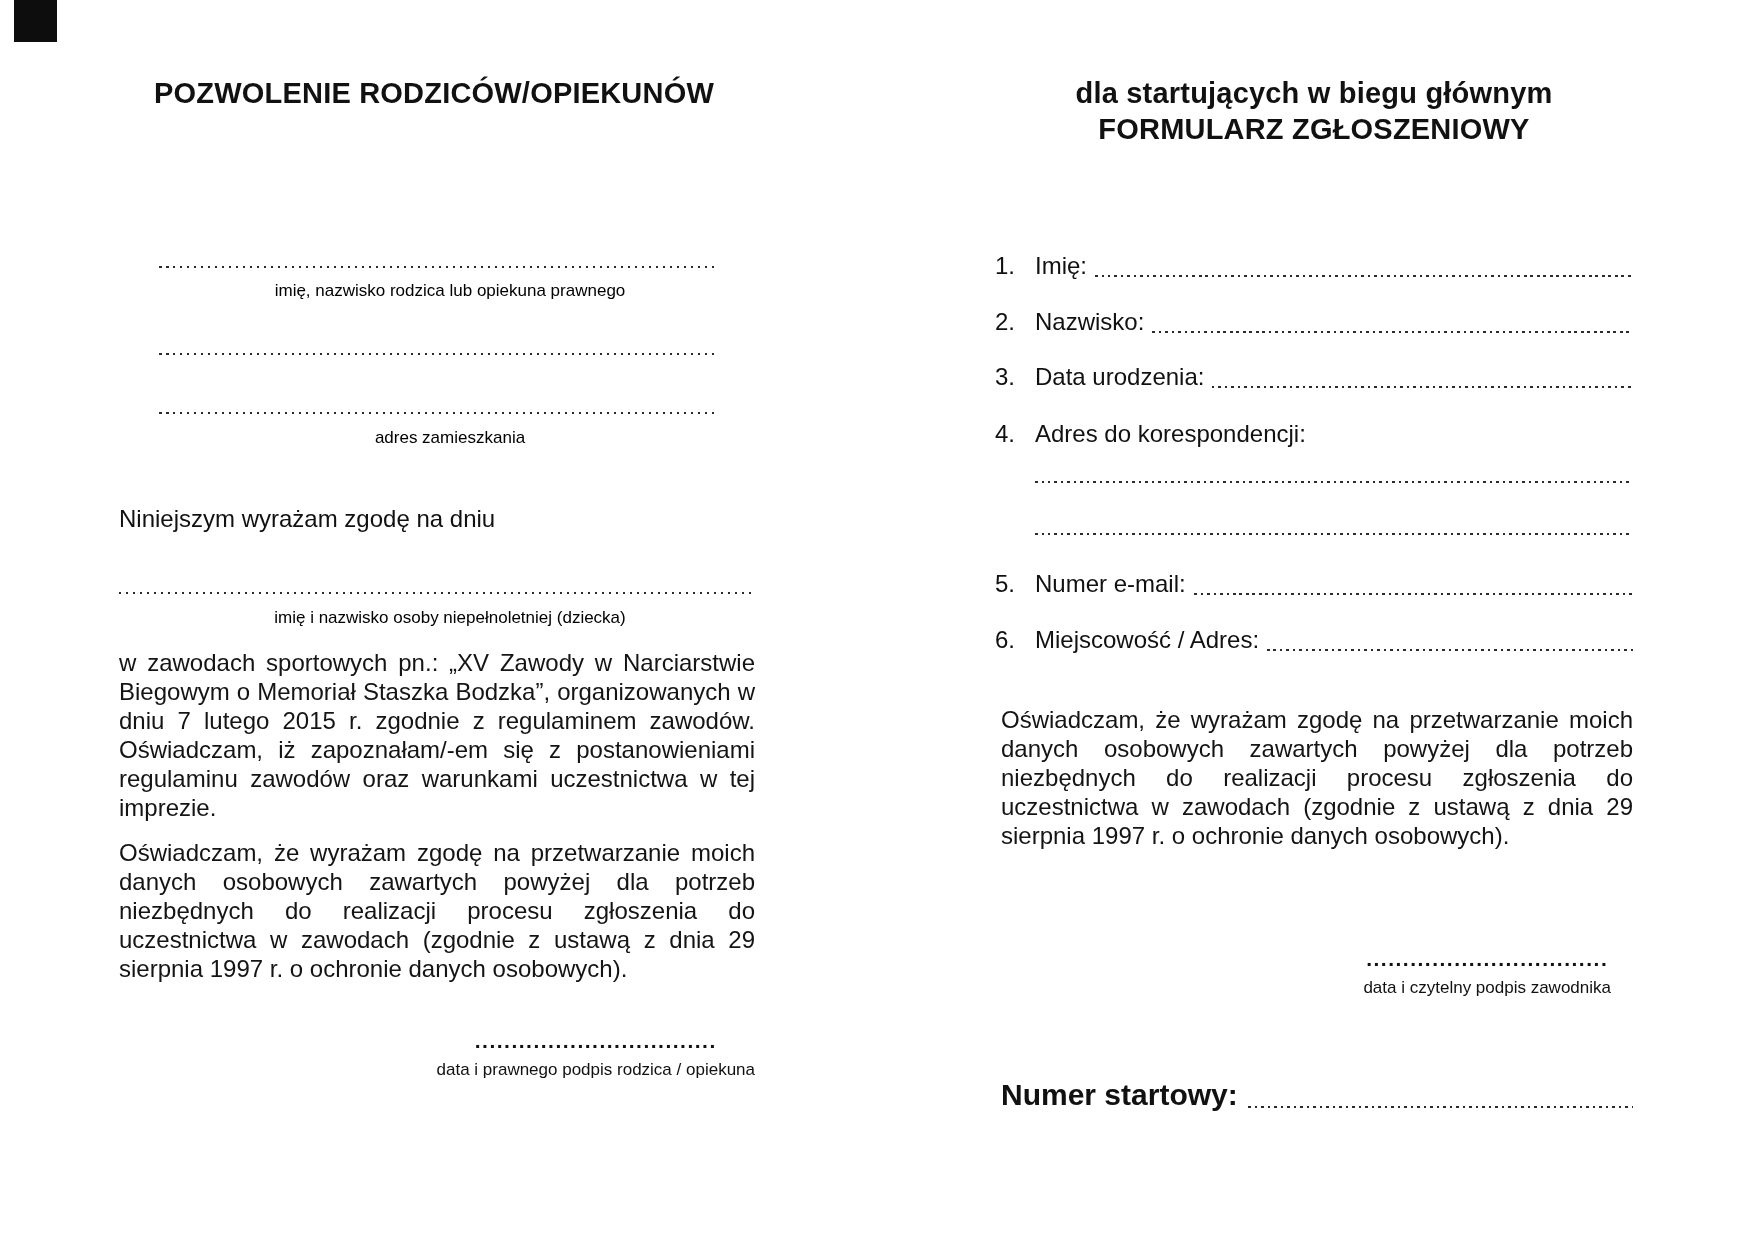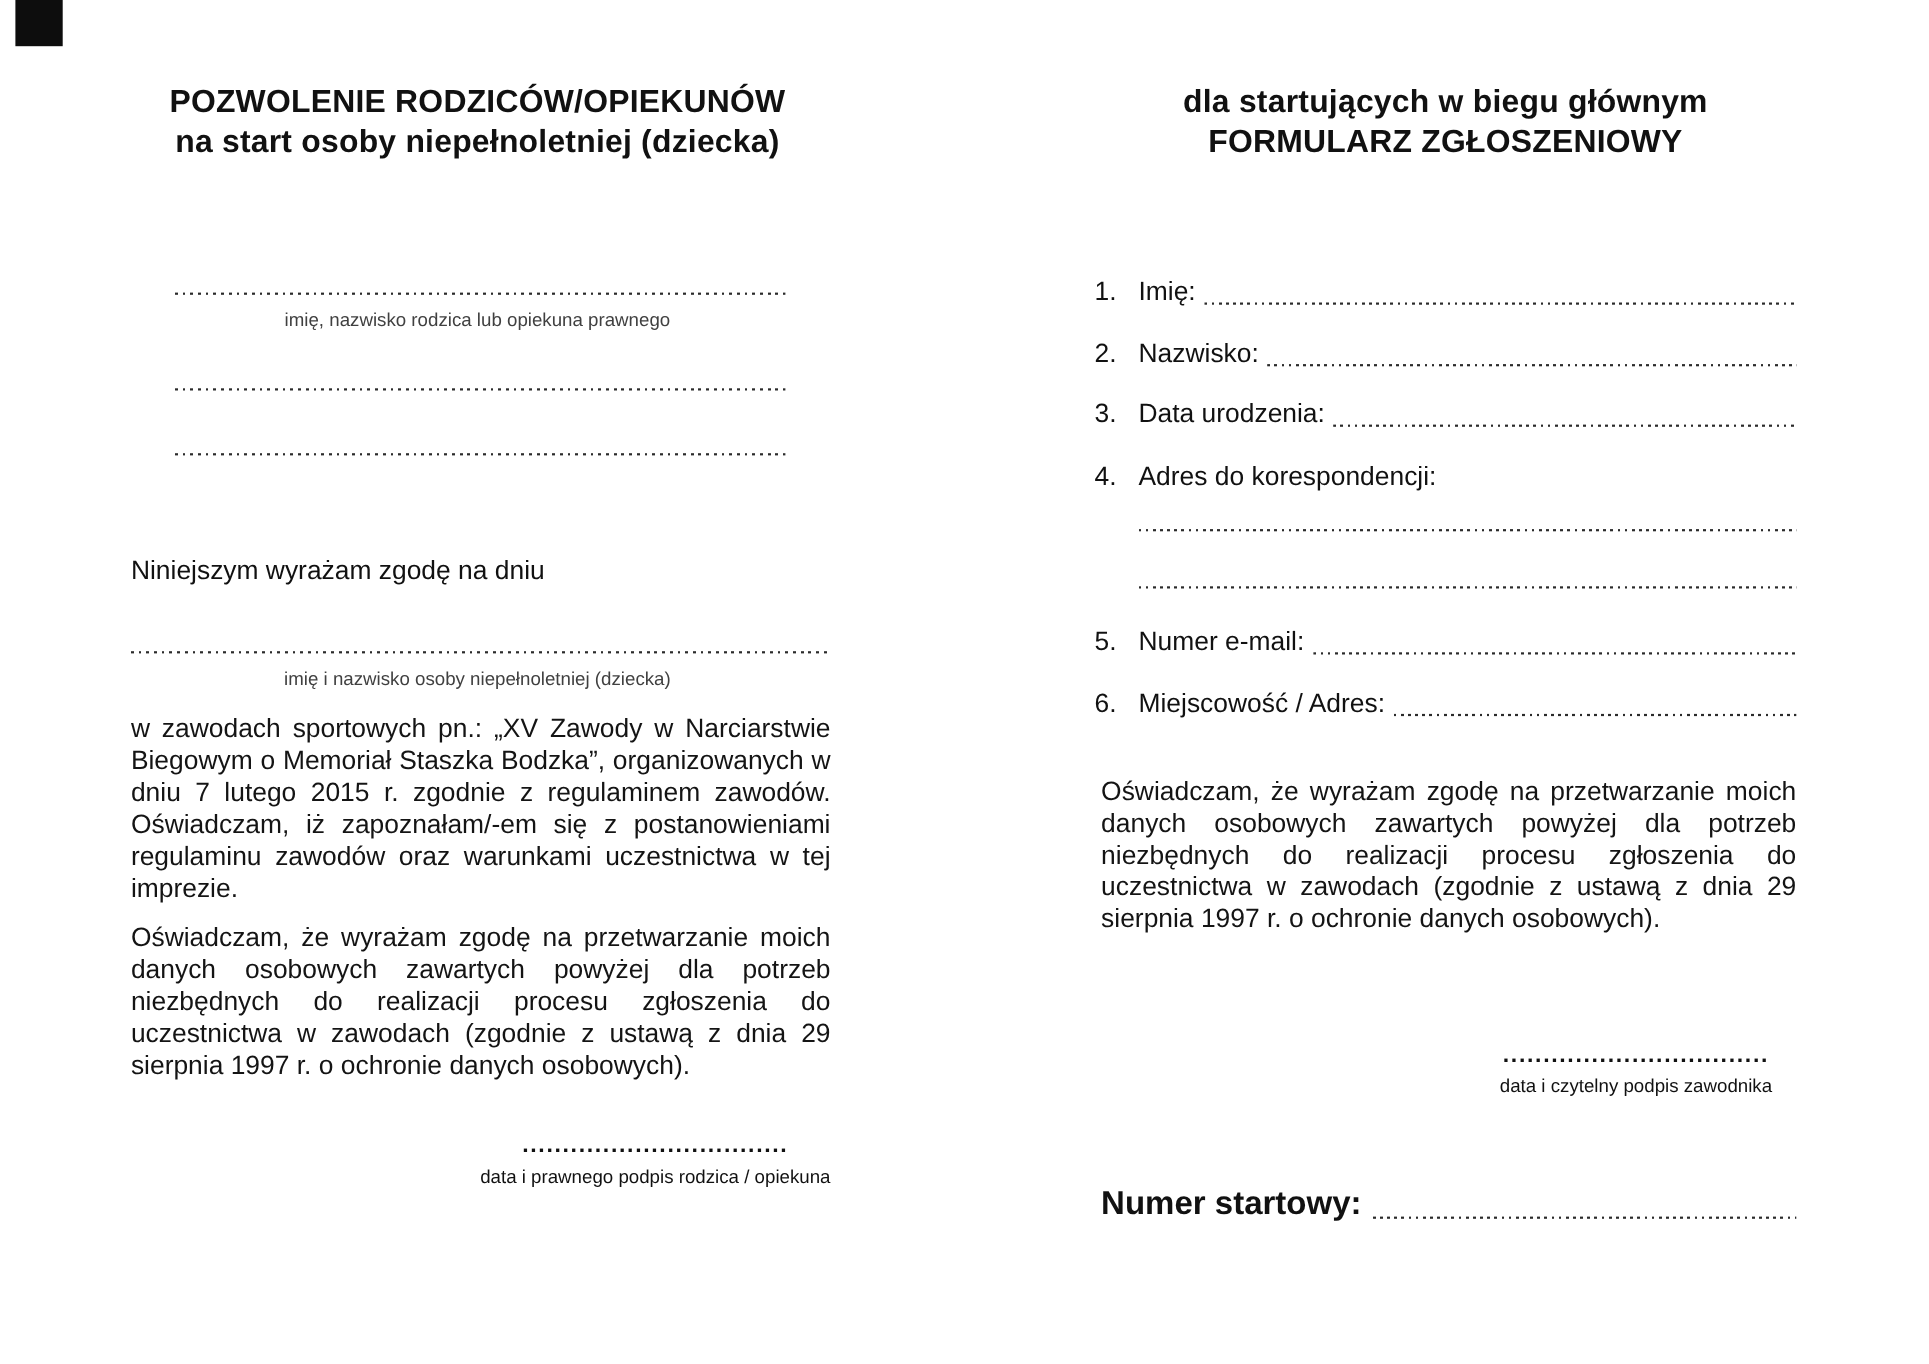--- a/index.html
+++ b/index.html
@@ -28,22 +28,22 @@
 
   .dotline {
     position:absolute; height:3px;
     background-image:repeating-linear-gradient(to right,#2b2b2b 0 2.5px,transparent 2.5px 7px);
     background-position:left bottom; background-size:100% 2.5px; background-repeat:no-repeat;
   }
   .dotline.short { left:46px; width:555px; }
   .dotline.full  { left:6px;  width:633px; }
 
   .caption {
-    position:absolute; left:0; width:100%;
-    text-align:center; font-size:17px; color:#404040;
+    position:absolute; left:16px; width:100%;
+    text-align:center; font-size:17px; color:#000000;
   }
 
   .intro { position:absolute; left:6px; font-size:24px; }
 
   .para {
     position:absolute; left:6px; right:0;
     font-size:24px; line-height:29px;
     text-align:justify; text-align-last:left;
     color:#141414;
   }
@@ -84,28 +84,28 @@
 <body>
 
 <div class="page">
 
   <div class="corner-mark"></div>
 
   <div class="col col-left">
 
     <div class="title" style="top:75px;">
       <div>POZWOLENIE RODZICÓW/OPIEKUNÓW</div>
-      <div>na start osoby niepełnoletniej (dziecka)</div>
     </div>
 
     <div class="dotline short" style="top:265px;"></div>
     <div class="caption" style="top:281px;">imię, nazwisko rodzica lub opiekuna prawnego</div>
 
     <div class="dotline short" style="top:352px;"></div>
     <div class="dotline short" style="top:411px;"></div>
+    <div class="caption" style="top:428px;">adres zamieszkania</div>
 
     <div class="intro" style="top:505px;">Niniejszym wyrażam zgodę na dniu</div>
 
     <div class="dotline full" style="top:591px;"></div>
     <div class="caption" style="top:608px;">imię i nazwisko osoby niepełnoletniej (dziecka)</div>
 
     <div class="para" style="top:648px;">w zawodach sportowych pn.: „XV Zawody w Narciarstwie Biegowym o Memoriał Staszka Bodzka”, organizowanych w dniu 7 lutego 2015 r. zgodnie z regulaminem zawodów. Oświadczam, iż zapoznałam/-em się z postanowieniami regulaminu zawodów oraz warunkami uczestnictwa w tej imprezie.</div>
 
     <div class="para" style="top:838px;">Oświadczam, że wyrażam zgodę na przetwarzanie moich danych osobowych zawartych powyżej dla potrzeb niezbędnych do realizacji procesu zgłoszenia do uczestnictwa w zawodach (zgodnie z ustawą z dnia 29 sierpnia 1997 r. o ochronie danych osobowych).</div>
 

